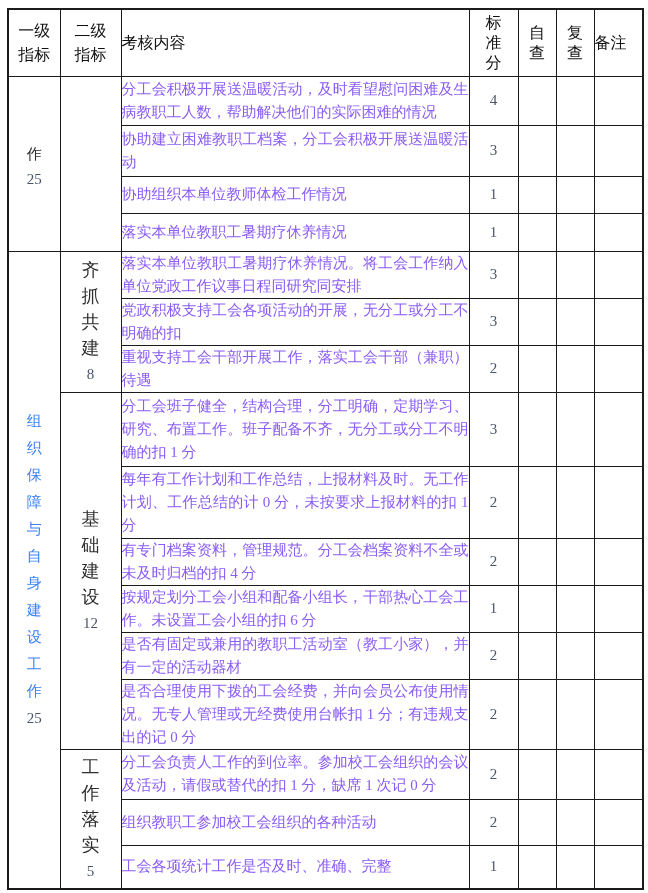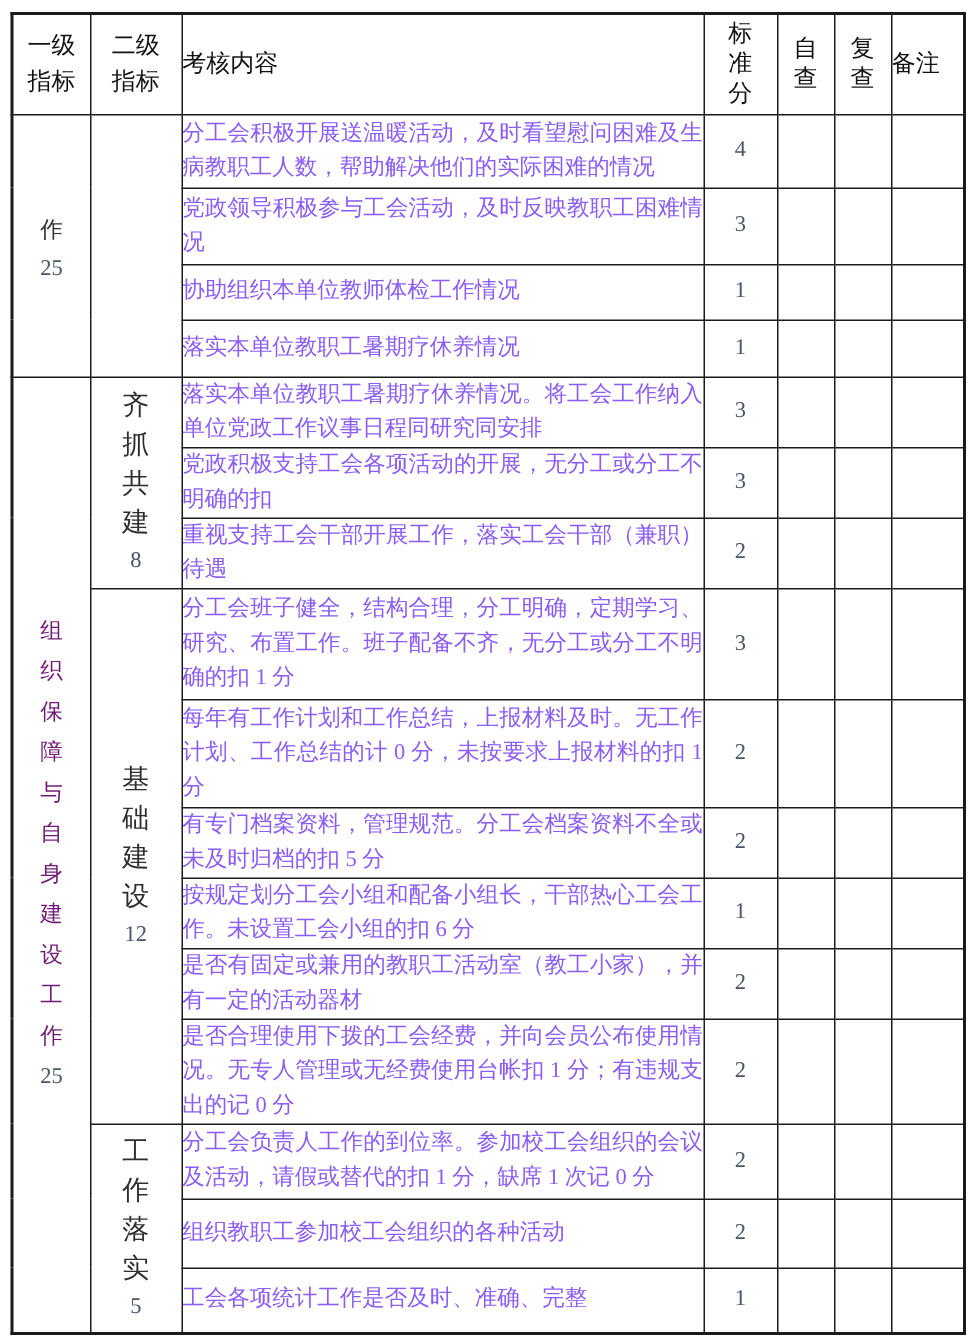--- a/index.html
+++ b/index.html
@@ -34,21 +34,21 @@
   th { text-align: center; }
   .hdr { font-weight: bold; font-size: 16px; color: #111; }
   .hw2 { width: 36px; margin: 0 auto; word-break: break-all; line-height: 24px; text-align: center; }
   .hw1 { width: 18px; margin: 0 auto; word-break: break-all; line-height: 20px; text-align: center; }
   .h1line { text-align: left; line-height: 20px; }
   
   .c1top { vertical-align: top; }
   .l1-cont { padding-top: 7px; text-align: center; font-size: 15px; line-height: 25px; color: #2e2e2e; }
   .l1-cont .num { color: #4a5568; }
   .vstack { text-align: center; }
-  .vchars { width: 17px; margin: 0 auto; word-break: break-all; line-height: 27px; font-size: 15px; color: #701a75; }
+  .vchars { width: 17px; margin: 0 auto; word-break: break-all; line-height: 27px; font-size: 15px; color: #3b82f6; }
   .vscore { line-height: 27px; font-size: 15px; color: #4a5568; }
   
   .stack2 { text-align: center; }
   .l2name { width: 34px; margin: 0 auto; word-break: break-all; line-height: 26px; font-size: 18px; color: #2e2e2e; }
   .l2score { line-height: 26px; font-size: 15px; color: #4a5568; }
   
   td.content {
     padding: 2px 8px 2px 9px;
     font-size: 15px;
     line-height: 23px;
@@ -111,21 +111,21 @@
       </div>
     </td>
     <td rowspan="4"></td>
     <td class="content">分工会积极开展送温暖活动，及时看望慰问困难及生病教职工人数，帮助解决他们的实际困难的情况</td>
     <td class="score">4</td>
     <td class="blank"></td>
     <td class="blank"></td>
     <td class="blank"></td>
   </tr>
   <tr style="height:51px">
-    <td class="content">党政领导积极参与工会活动，及时反映教职工困难情况</td>
+    <td class="content">协助建立困难教职工档案，分工会积极开展送温暖活动</td>
     <td class="score">3</td>
     <td class="blank"></td>
     <td class="blank"></td>
     <td class="blank"></td>
   </tr>
   <tr style="height:37px">
     <td class="content">协助组织本单位教师体检工作情况</td>
     <td class="score">1</td>
     <td class="blank"></td>
     <td class="blank"></td>
@@ -186,21 +186,21 @@
     <td class="blank"></td>
   </tr>
   <tr style="height:72px">
     <td class="content">每年有工作计划和工作总结，上报材料及时。无工作计划、工作总结的计 0 分，未按要求上报材料的扣 1 分</td>
     <td class="score">2</td>
     <td class="blank"></td>
     <td class="blank"></td>
     <td class="blank"></td>
   </tr>
   <tr style="height:46px">
-    <td class="content">有专门档案资料，管理规范。分工会档案资料不全或未及时归档的扣 5 分</td>
+    <td class="content">有专门档案资料，管理规范。分工会档案资料不全或未及时归档的扣 4 分</td>
     <td class="score">2</td>
     <td class="blank"></td>
     <td class="blank"></td>
     <td class="blank"></td>
   </tr>
   <tr style="height:47px">
     <td class="content">按规定划分工会小组和配备小组长，干部热心工会工作。未设置工会小组的扣 6 分</td>
     <td class="score">1</td>
     <td class="blank"></td>
     <td class="blank"></td>

